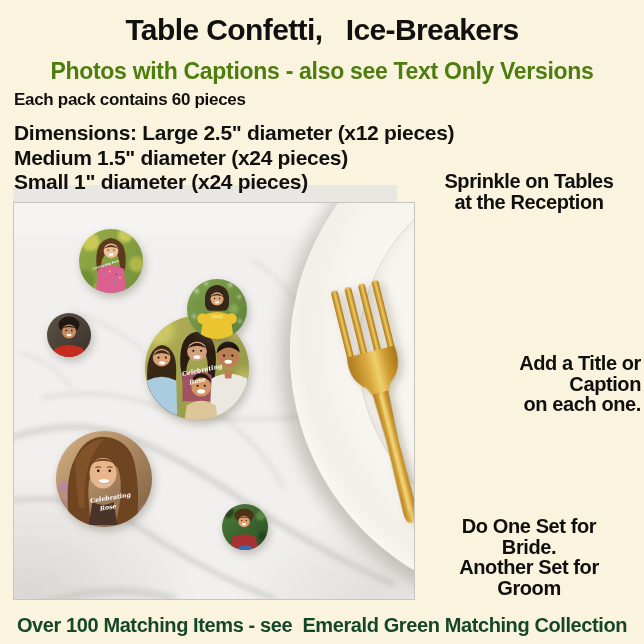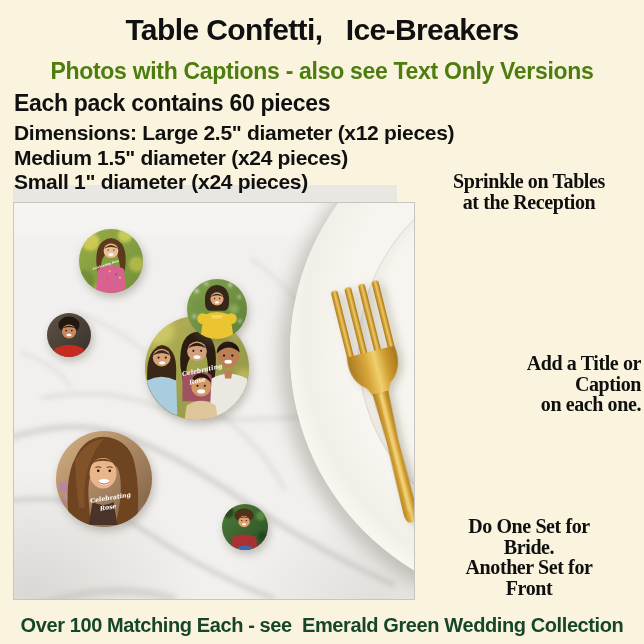--- a/index.html
+++ b/index.html
@@ -1,25 +1,25 @@
 <!DOCTYPE html>
 <html><head>
 <meta charset="utf-8">
 <style>
   html,body{margin:0;padding:0;}
   body{font-family:"Liberation Sans",sans-serif;}
   #stage{position:relative;width:644px;height:644px;background:#FAF4DE;overflow:hidden;font-weight:700;color:#141414;}
   .abs{position:absolute;}
   .title{top:11px;left:0;width:644px;text-align:center;font-size:30px;line-height:37px;letter-spacing:-0.6px;white-space:pre-wrap;color:#101010;}
   .subtitle{top:57px;left:0;width:644px;text-align:center;font-size:23px;line-height:28px;letter-spacing:-0.3px;white-space:pre-wrap;color:#4d7c0f;}
-  .pack{top:90px;left:14px;font-size:23px;letter-spacing:-0.3px;color:#101010;}
+  .pack{top:90px;left:14px;font-size:17px;letter-spacing:-0.3px;color:#101010;}
   .dim{left:14px;font-size:21px;letter-spacing:-0.3px;color:#101010;white-space:pre;}
   .dim0{top:121px;} .dim1{top:146px;} .dim2{top:170px;}
   .strip{left:13px;top:185px;width:384px;height:17px;background:#E9E7E2;}
-  .rcol{left:417px;width:224px;text-align:center;font-size:20px;line-height:20.5px;letter-spacing:-0.4px;white-space:pre-line;color:#0f0f0f;font-family:Liberation Serif, serif;}
+  .rcol{left:417px;width:224px;text-align:center;font-size:20px;line-height:20.5px;letter-spacing:-0.4px;white-space:pre-line;color:#0f0f0f;}
   .p0{top:171px;} .p1{top:232px;} .p2{top:353px;text-align:right;} .p3{top:436px;} .p4{top:516px;}
   .footer-line{top:614px;left:0;width:644px;text-align:center;font-size:20px;letter-spacing:-0.4px;white-space:pre-wrap;color:#16462A;}
 
   
   .photo{left:13px;top:202px;width:402px;height:398px;border:1px solid #c7c5c1;box-sizing:border-box;overflow:hidden;background:#F1F0EE;}
   .marble{position:absolute;inset:0;
     background:
       linear-gradient(#f5f4f2 0 26px, rgba(245,244,242,0) 40px),
       radial-gradient(ellipse 260px 180px at 4% 98%, rgba(165,160,152,.30), transparent 65%),
       radial-gradient(ellipse 200px 120px at 90% 99%, rgba(170,165,158,.22), transparent 70%),
@@ -54,23 +54,23 @@
   <div class="abs dim dim2">Small 1" diameter (x24 pieces)</div>
 
   <div class="abs rcol p0">Sprinkle on Tables
 at the Reception</div>
   <div class="abs rcol p2">Add a Title or
 Caption
 on each one.</div>
   <div class="abs rcol p4">Do One Set for
 Bride.
 Another Set for
-Front</div>
-
-  <div class="abs footer-line">Over 100 Matching Each - see  Emerald Green Wedding Collection</div>
+Groom</div>
+
+  <div class="abs footer-line">Over 100 Matching Items - see  Emerald Green Matching Collection</div>
 
   <div class="abs photo">
     <div class="marble"></div>
     <svg class="veins" viewBox="0 0 402 398" preserveAspectRatio="none" aria-hidden="true">
       <filter id="vblur">
           <feGaussianBlur stdDeviation="2.6"></feGaussianBlur>
         </filter>
       <g stroke="#b7b4b0" fill="none" filter="url(#vblur)">
         <path d="M-10,238 Q60,214 112,234 T232,300 T382,384" stroke-width="6" opacity=".45"></path>
         <path d="M-10,300 Q70,288 132,330 T262,398" stroke-width="4" opacity=".55"></path>

